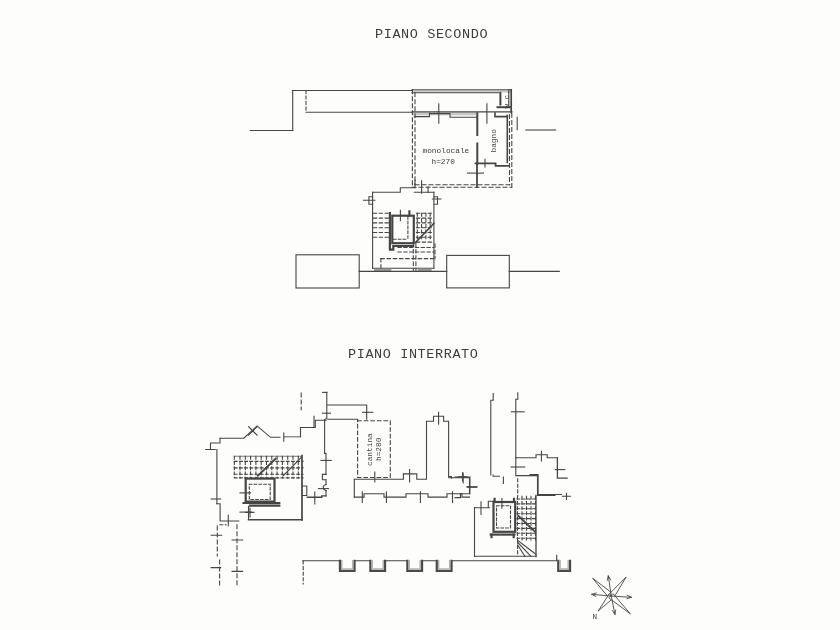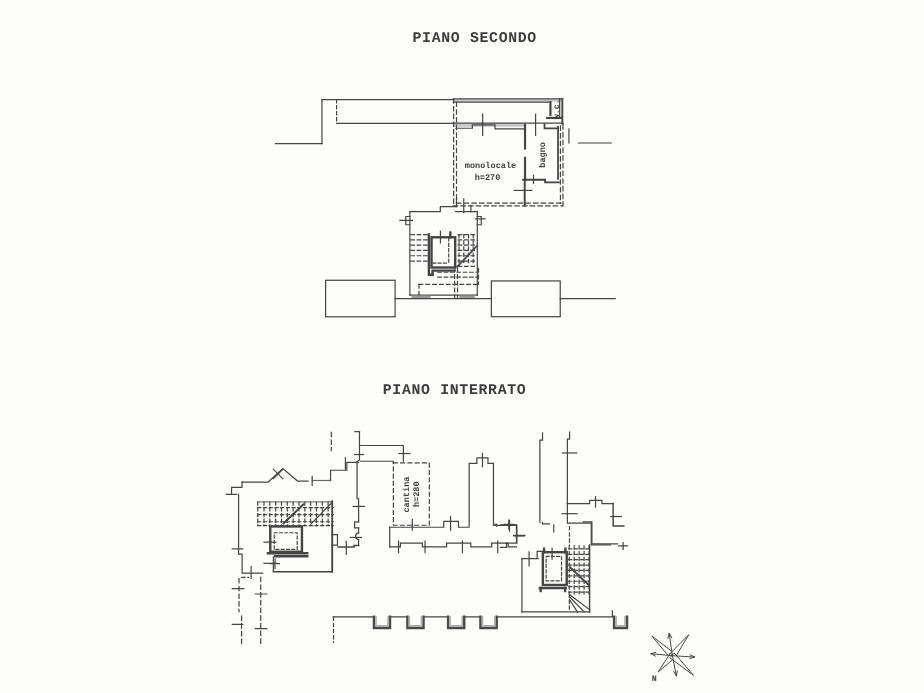--- a/index.html
+++ b/index.html
@@ -1,16 +1,16 @@
 <!DOCTYPE html>
 <html><head>
 <meta charset="utf-8">
 <style>
 html,body{margin:0;padding:0;background:#fdfdfc;}
-#page{width:840px;height:630px;position:relative;background:#fdfdfc;overflow:hidden;font-weight:bold;}
+#page{width:840px;height:630px;position:relative;background:#fdfdfc;overflow:hidden;}
 svg{position:absolute;top:0;left:0;}
 text{font-family:"Liberation Mono",monospace;fill:#3d3d3d;}
 .t1{font-size:13.5px;letter-spacing:0.6px;}
 .t2{font-size:7.8px;}
 .t3{font-size:7.6px;}
 </style>
 </head>
 <body>
 <div id="page">
 <svg width="840" height="630" viewBox="0 0 840 630">

